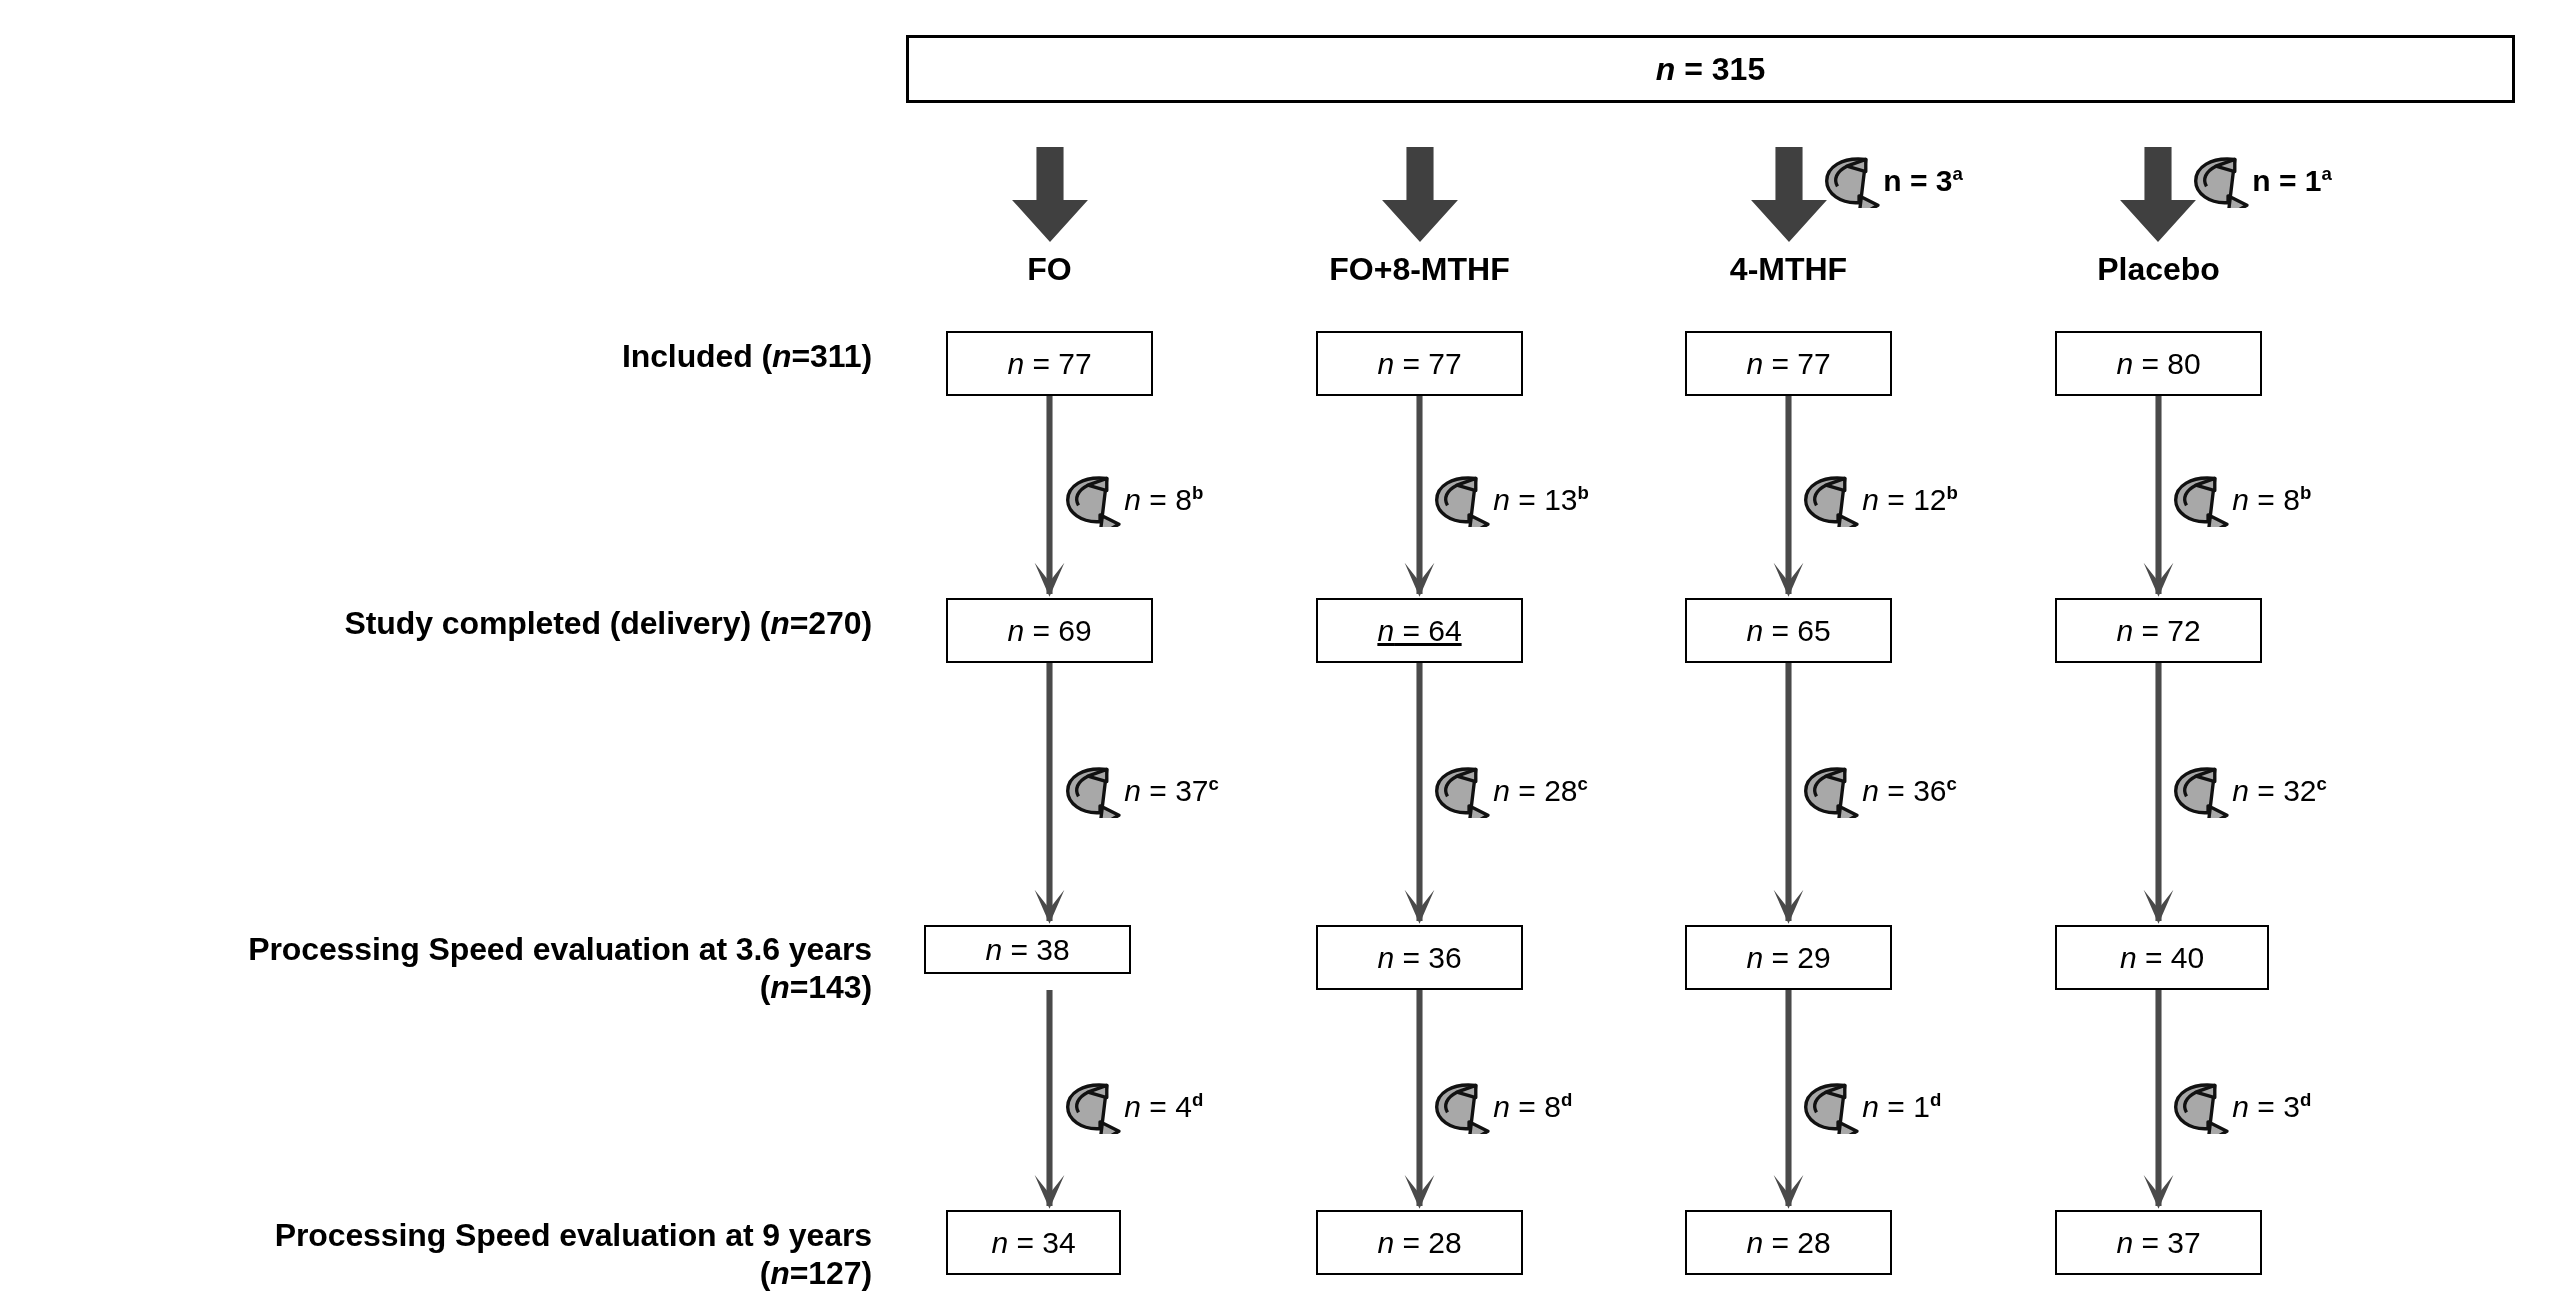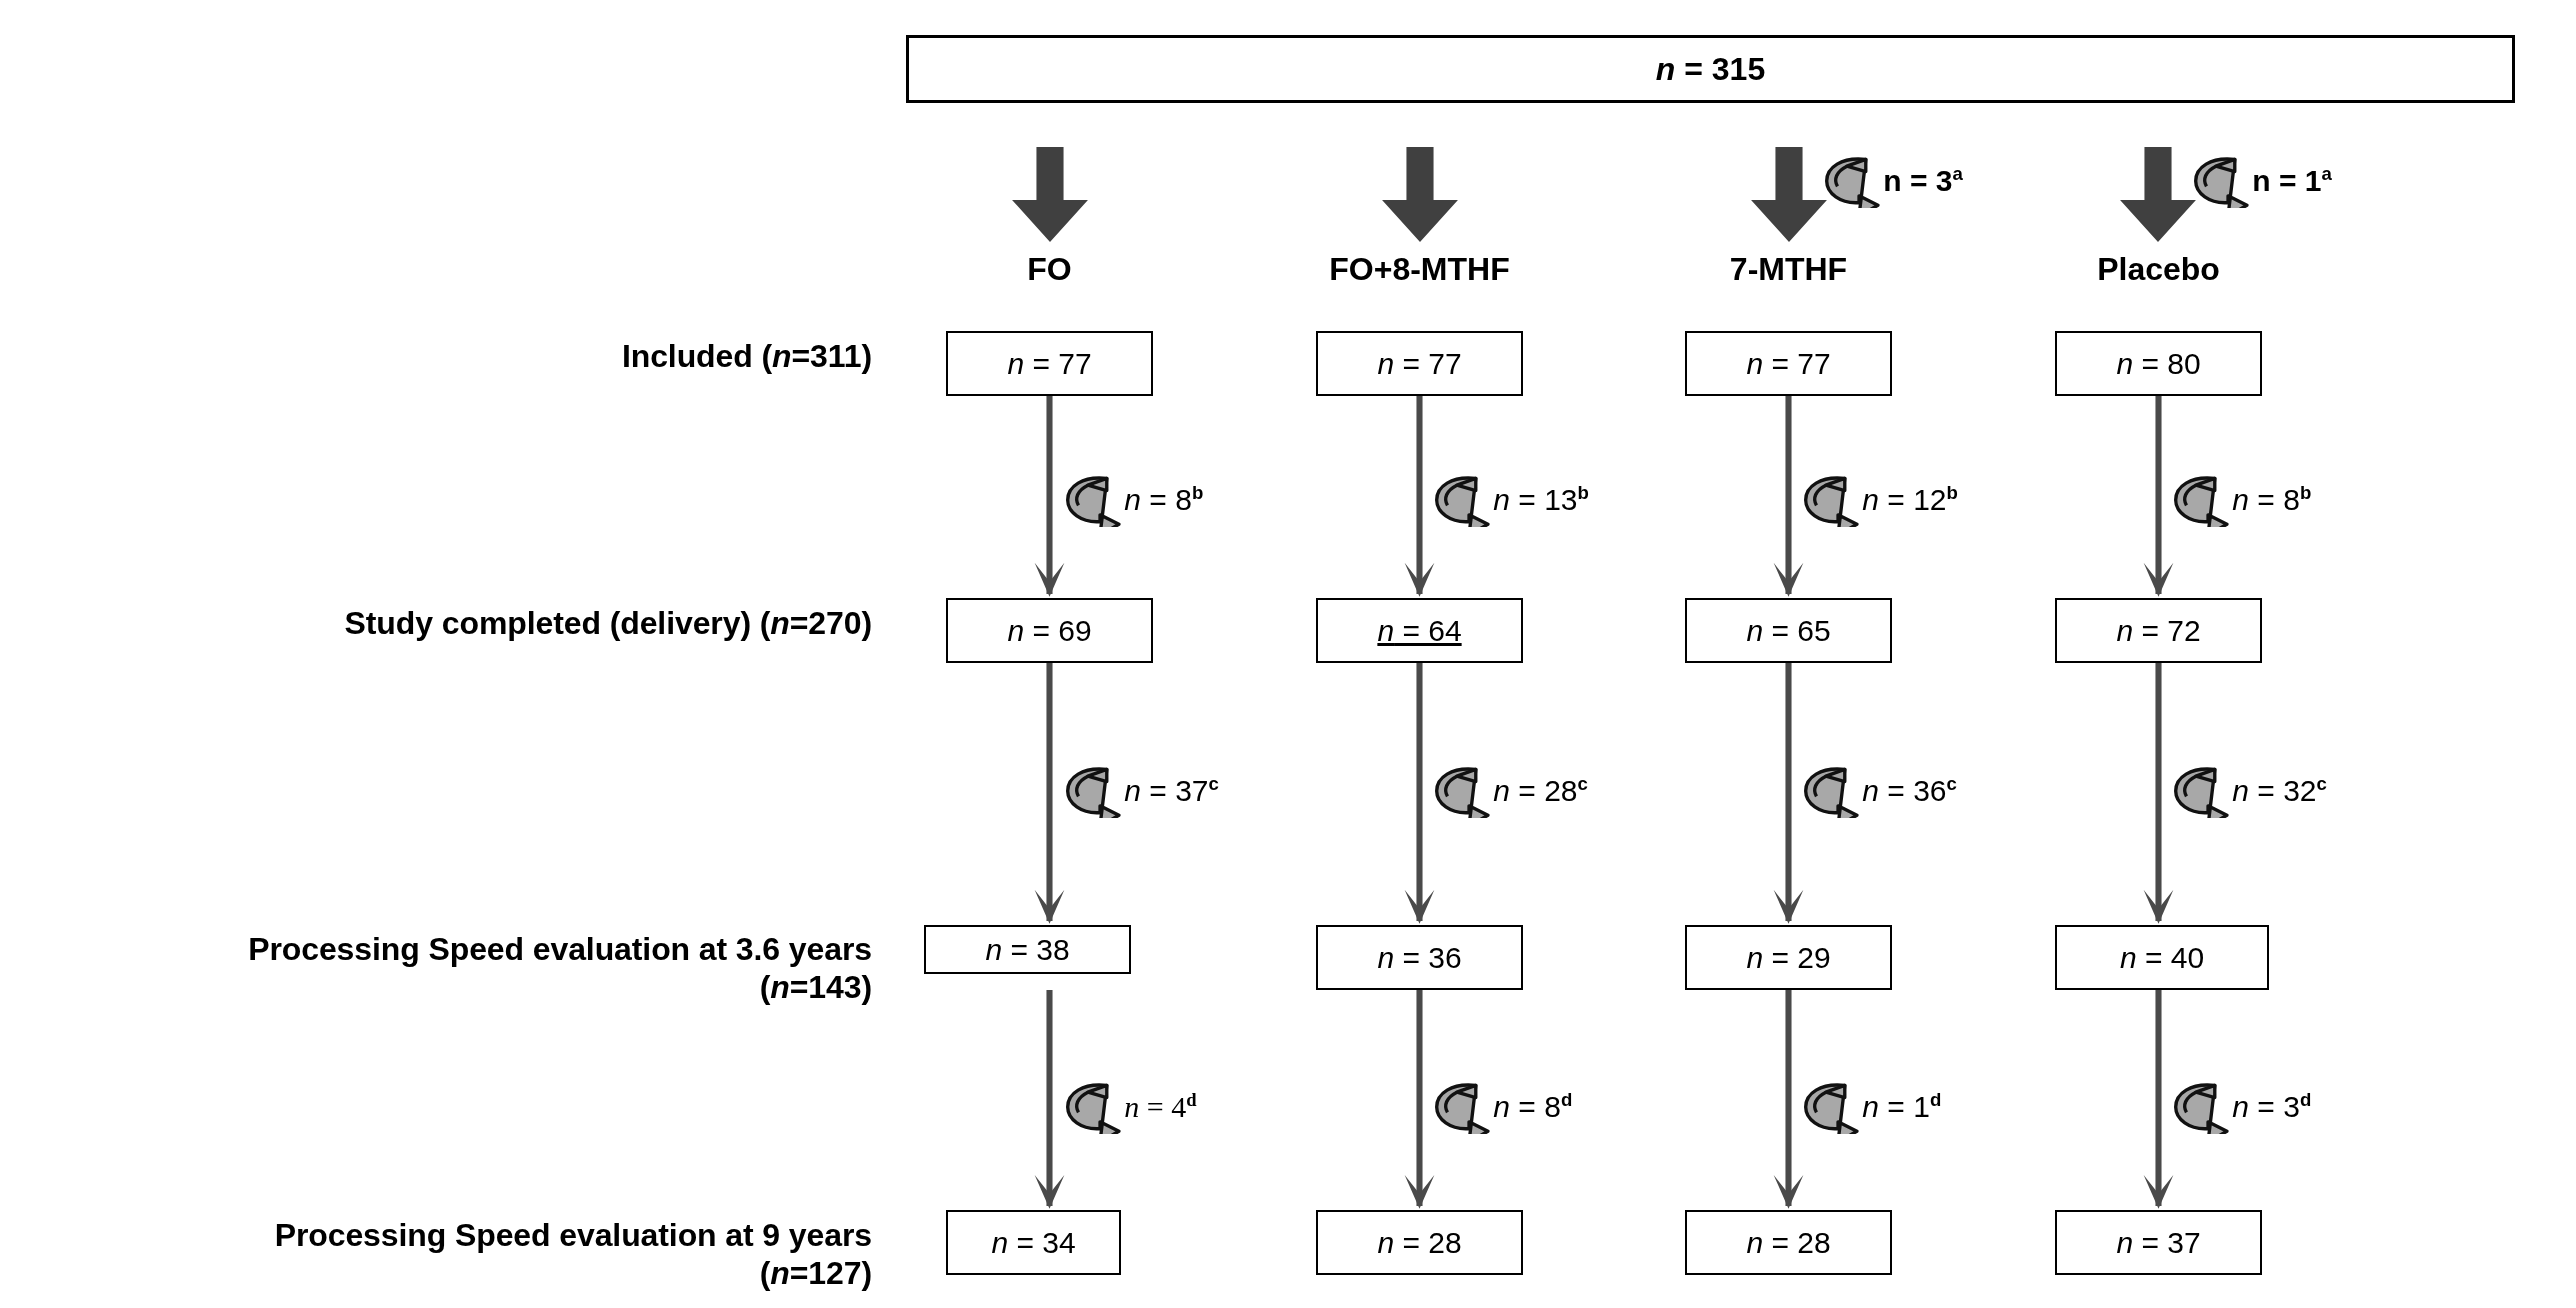--- a/index.html
+++ b/index.html
@@ -120,21 +120,21 @@
           <path d="M42 0 L82 0 L82 78 L118 78 L62 140 L6 78 L42 78 Z" fill="#404040"></path>
         </svg></div>
       <div class="group-header" style="left: 833px; top: 251px; width: 433px;">FO</div>
       <div class="alloc-arrow" style="left: 1378px; top: 147px; width: 84px; height: 95px;"><svg width="84" height="95" viewBox="0 0 124 140">
           <path d="M42 0 L82 0 L82 78 L118 78 L62 140 L6 78 L42 78 Z" fill="#404040"></path>
         </svg></div>
       <div class="group-header" style="left: 1203px; top: 251px; width: 433px;">FO+8-MTHF</div>
       <div class="alloc-arrow" style="left: 1747px; top: 147px; width: 84px; height: 95px;"><svg width="84" height="95" viewBox="0 0 124 140">
           <path d="M42 0 L82 0 L82 78 L118 78 L62 140 L6 78 L42 78 Z" fill="#404040"></path>
         </svg></div>
-      <div class="group-header" style="left: 1572px; top: 251px; width: 433px;">7-MTHF</div>
+      <div class="group-header" style="left: 1572px; top: 251px; width: 433px;">4-MTHF</div>
       <div class="dropout top" style="left: 1824px; top: 154px;">
         <svg class="curve" width="62" height="54" viewBox="0 0 92 80">
           <path d="M62 8 C 26 4, 4 20, 4 40 C 4 58, 24 74, 52 72 L52 62 L80 76 L52 92 Z" fill="#a8a8a8" stroke="#111111" stroke-width="5" stroke-linejoin="round"></path>
           <path d="M62 8 L62 26 L34 18 Z" fill="#a8a8a8" stroke="#111111" stroke-width="5" stroke-linejoin="round"></path>
           <path d="M34 18 C 18 26, 14 38, 20 48" fill="none" stroke="#111111" stroke-width="5"></path>
         </svg>
         <span class="dtext"><span class="">n</span> = 3<sup>a</sup></span>
       </div>
       <div class="alloc-arrow" style="left: 2116px; top: 147px; width: 84px; height: 95px;"><svg width="84" height="95" viewBox="0 0 124 140">
           <path d="M42 0 L82 0 L82 78 L118 78 L62 140 L6 78 L42 78 Z" fill="#404040"></path>
@@ -301,21 +301,21 @@
         <span class="dtext"><i class="ital">n</i> = 36<sup>c</sup></span>
       </div>
       <div class="dropout" style="left: 2173px; top: 764px;">
         <svg class="curve" width="62" height="54" viewBox="0 0 92 80">
           <path d="M62 8 C 26 4, 4 20, 4 40 C 4 58, 24 74, 52 72 L52 62 L80 76 L52 92 Z" fill="#a8a8a8" stroke="#111111" stroke-width="5" stroke-linejoin="round"></path>
           <path d="M62 8 L62 26 L34 18 Z" fill="#a8a8a8" stroke="#111111" stroke-width="5" stroke-linejoin="round"></path>
           <path d="M34 18 C 18 26, 14 38, 20 48" fill="none" stroke="#111111" stroke-width="5"></path>
         </svg>
         <span class="dtext"><i class="ital">n</i> = 32<sup>c</sup></span>
       </div>
-      <div class="dropout" style="left: 1065px; top: 1080px; font-family: Liberation Serif, serif;">
+      <div class="dropout" style="left: 1065px; top: 1080px;">
         <svg class="curve" width="62" height="54" viewBox="0 0 92 80">
           <path d="M62 8 C 26 4, 4 20, 4 40 C 4 58, 24 74, 52 72 L52 62 L80 76 L52 92 Z" fill="#a8a8a8" stroke="#111111" stroke-width="5" stroke-linejoin="round"></path>
           <path d="M62 8 L62 26 L34 18 Z" fill="#a8a8a8" stroke="#111111" stroke-width="5" stroke-linejoin="round"></path>
           <path d="M34 18 C 18 26, 14 38, 20 48" fill="none" stroke="#111111" stroke-width="5"></path>
         </svg>
         <span class="dtext"><i class="ital">n</i> = 4<sup>d</sup></span>
       </div>
       <div class="dropout" style="left: 1434px; top: 1080px;">
         <svg class="curve" width="62" height="54" viewBox="0 0 92 80">
           <path d="M62 8 C 26 4, 4 20, 4 40 C 4 58, 24 74, 52 72 L52 62 L80 76 L52 92 Z" fill="#a8a8a8" stroke="#111111" stroke-width="5" stroke-linejoin="round"></path>

